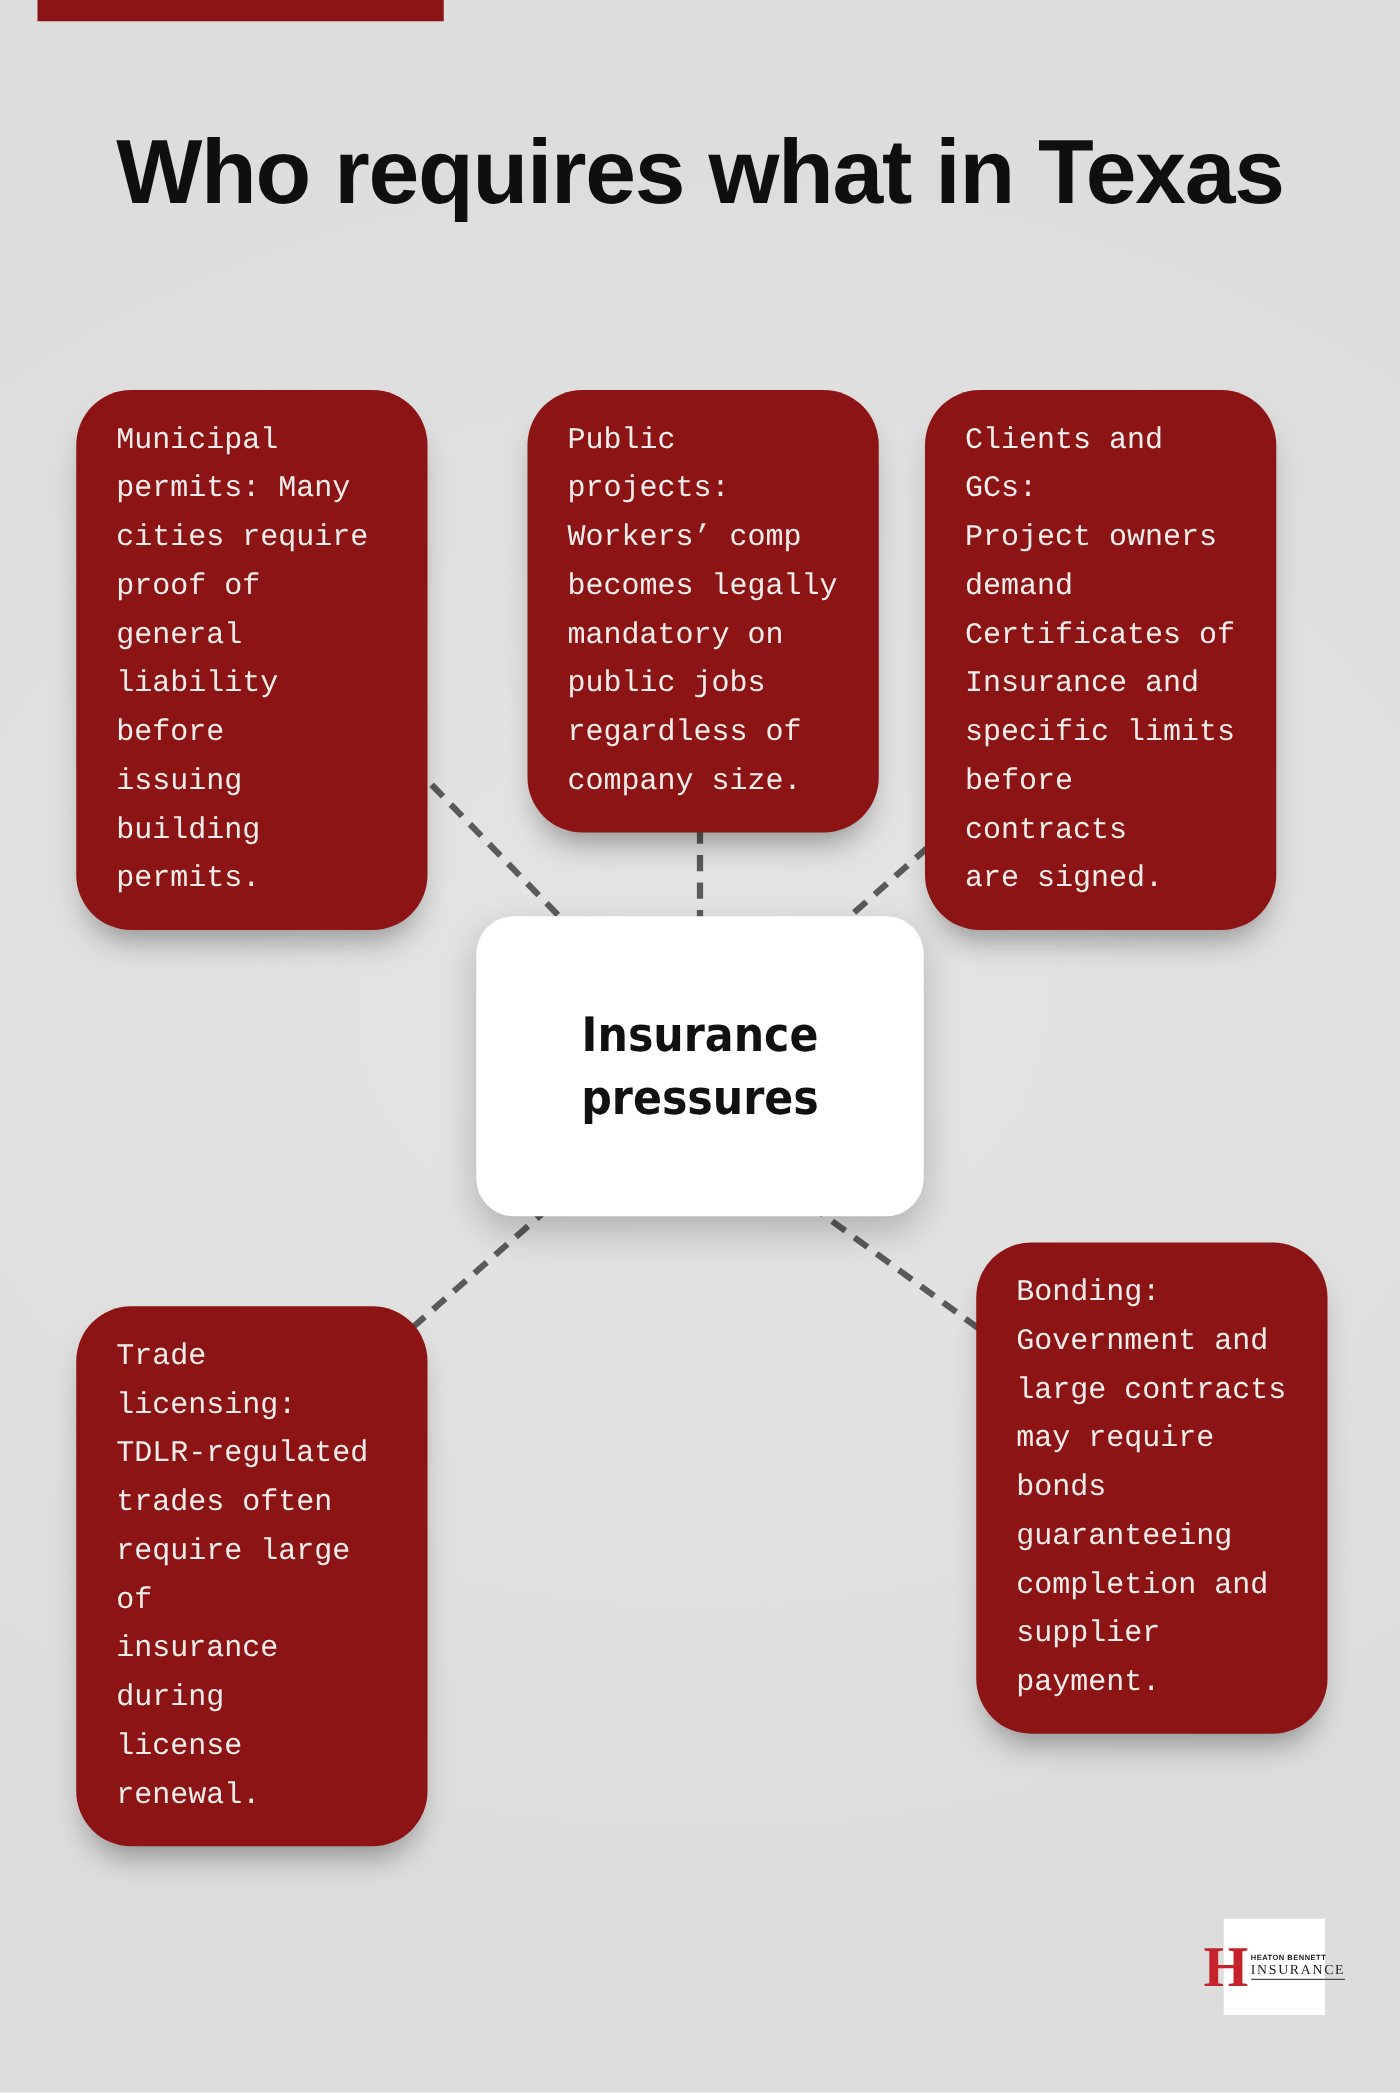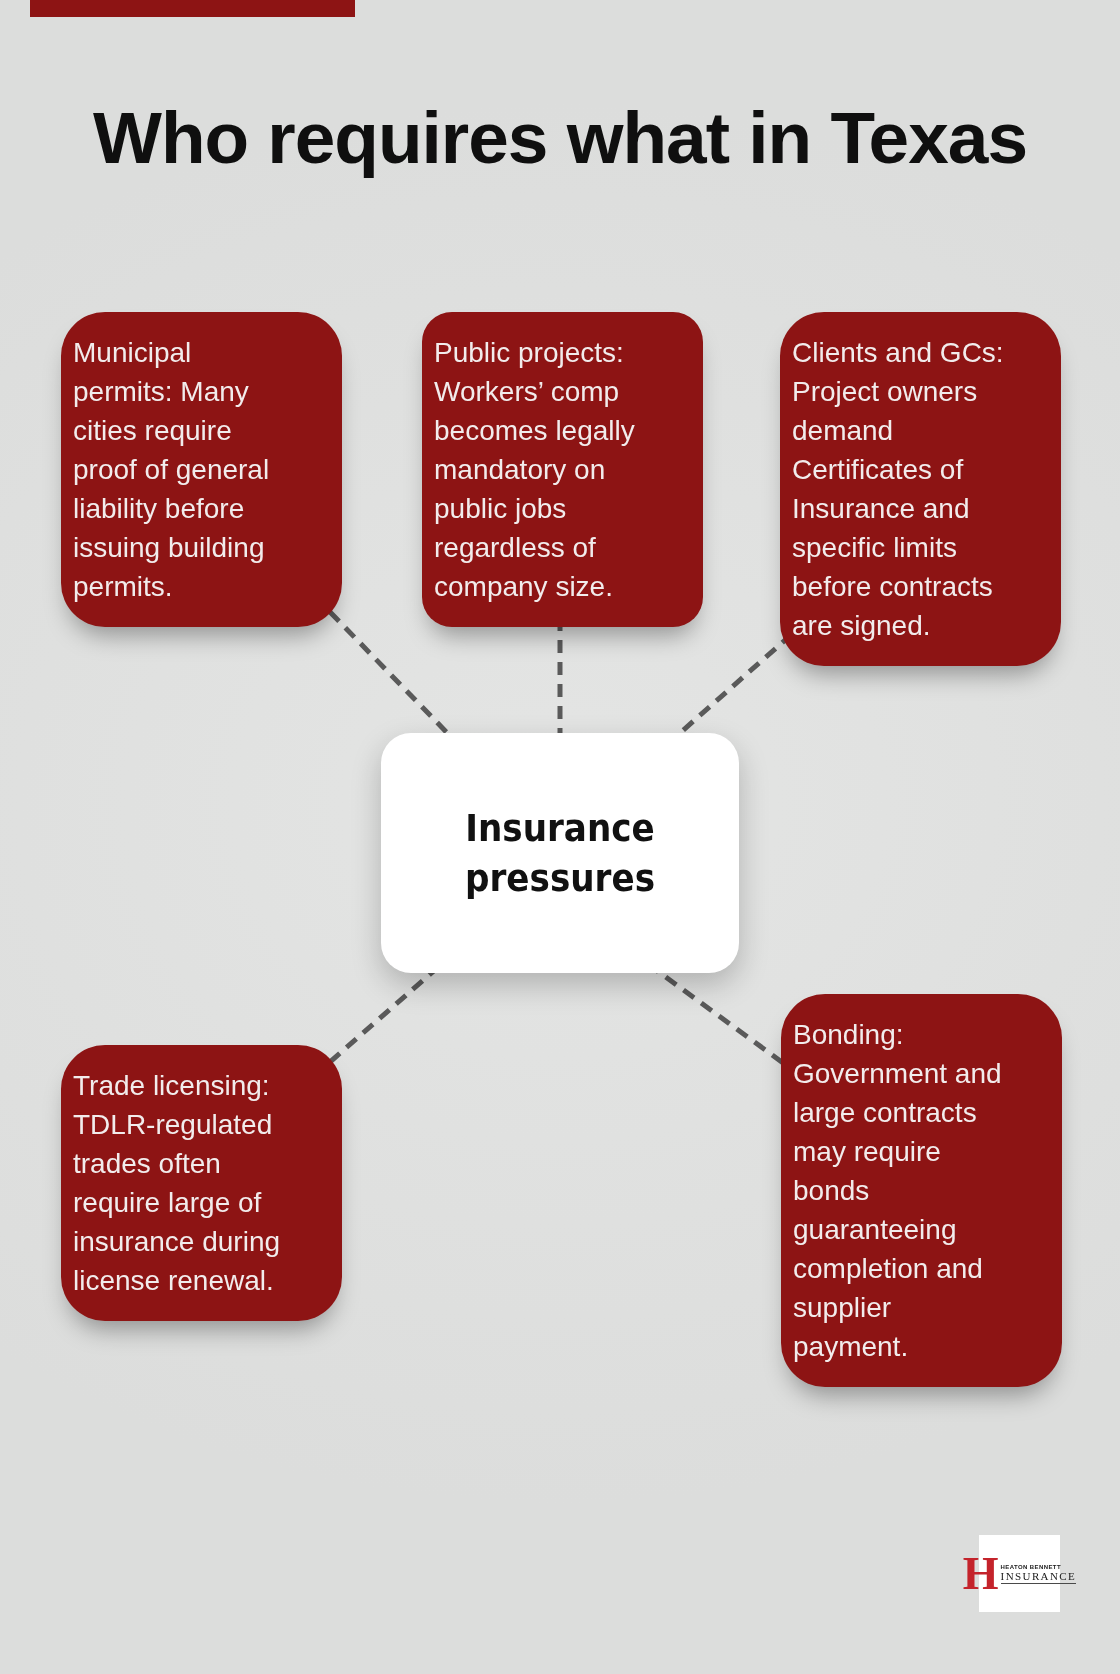--- a/index.html
+++ b/index.html
@@ -24,30 +24,30 @@
     font-family:"Liberation Sans","DejaVu Sans",sans-serif;
   }
   svg.connectors{position:absolute;left:0;top:0;}
   .node{
     position:absolute;
     box-sizing:border-box;
     width:281px;
     background:#8D1414;
     border-radius:44px;
     color:#F2ECEC;
-    font-size:28px;line-height:39px;
-    padding:21px 20px 21px 12px;
+    font-size:24px;line-height:39px;
+    padding:21px 20px 21px 32px;
     white-space:pre-line;
     box-shadow:0 16px 24px -8px rgba(0,0,0,0.35);
-    font-family:Liberation Sans, sans-serif;
+    font-family:Liberation Mono, monospace;
     font-stretch:condensed;
   }
   #node-b1{left:61px;top:312px;}
-  #node-b2{left:422px;top:312px;border-radius:30px;}
-  #node-b3{left:780px;top:312px;}
+  #node-b2{left:422px;top:312px;}
+  #node-b3{left:740px;top:312px;}
   #node-b4{left:61px;top:1045px;}
   #node-b5{left:781px;top:994px;}
   .center-node{
     position:absolute;left:381px;top:733px;
     box-sizing:border-box;
     width:358px;height:240px;
     background:#ffffff;
     border-radius:30px;
     display:flex;align-items:center;justify-content:center;
     text-align:center;

